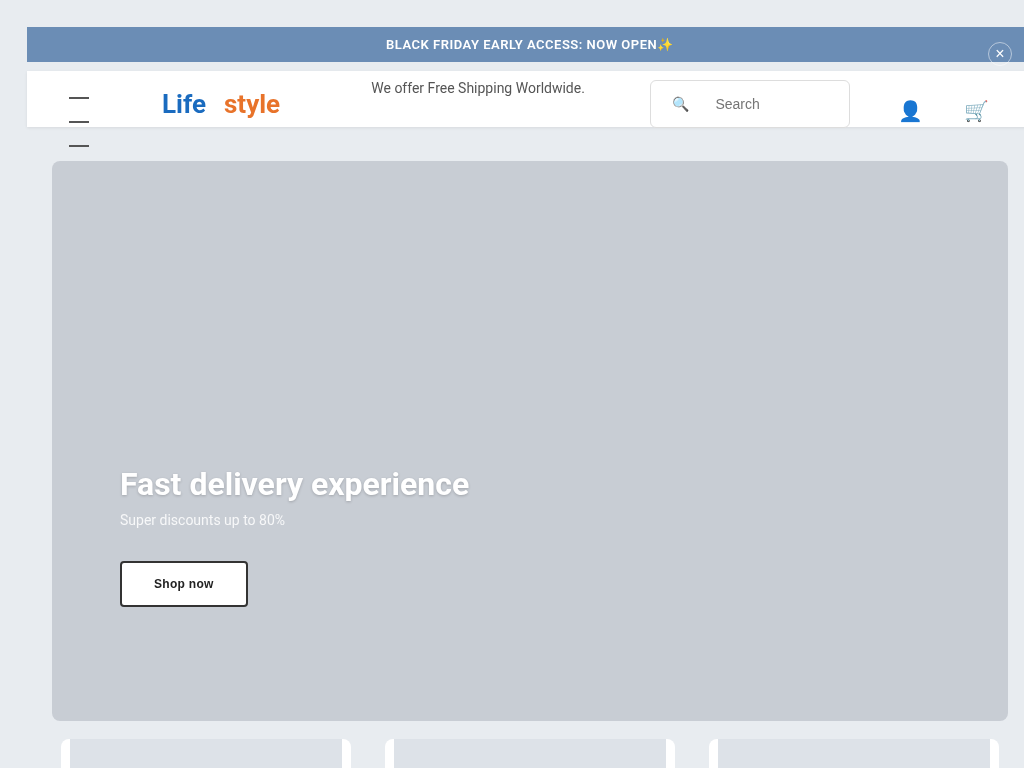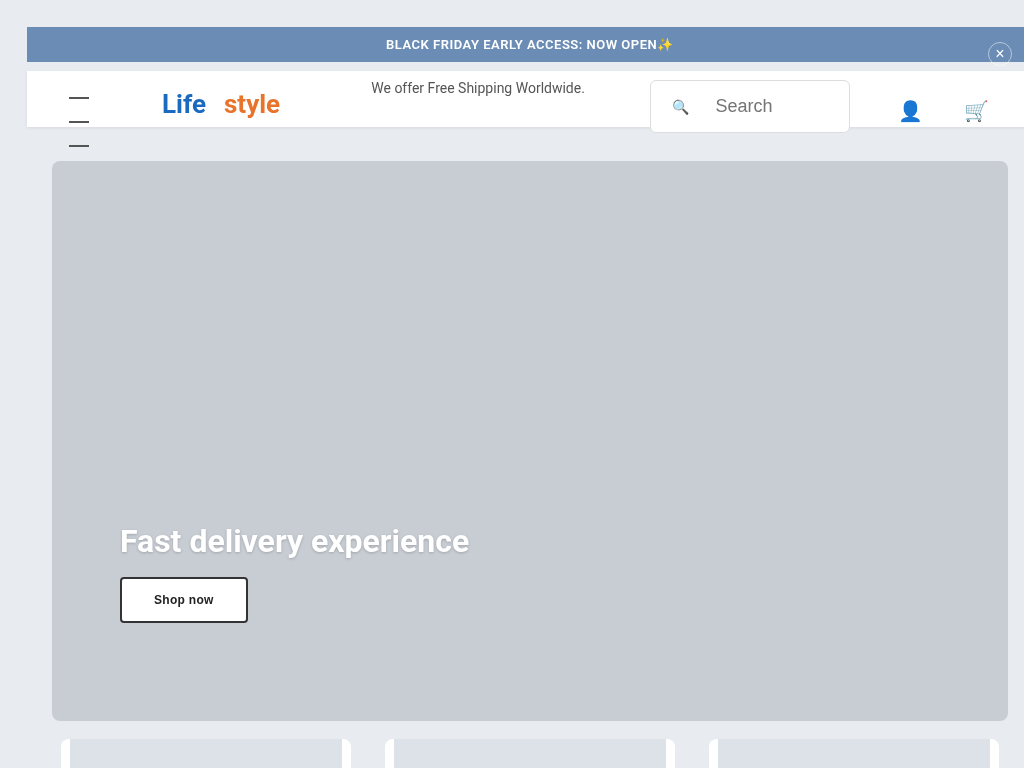--- a/index.html
+++ b/index.html
@@ -99,21 +99,21 @@
       width: 200px;
       background: white;
     }
     .search-icon {
       color: #888;
       font-size: 14px;
     }
     .search-input {
       border: none;
       outline: none;
-      font-size: 18px;
+      font-size: 14px;
       color: #888;
       width: 100%;
     }
 
     .header-actions {
       display: flex;
       gap: 4px;
     }
     .header-icon-btn {
       background: none;
@@ -139,21 +139,21 @@
     .hero-banner {
       background: #c8cdd4;
       border-radius: 8px;
       height: 560px;
       position: relative;
       overflow: hidden;
     }
 
     .hero-text {
       position: absolute;
-      bottom: 80px;
+      bottom: 96px;
       left: 50px;
     }
     .hero-title {
       font-size: 32px;
       font-weight: 700;
       color: white;
       margin-bottom: 8px;
       text-shadow: 0 1px 3px rgba(0,0,0,0.2);
     }
     .hero-subtitle {
@@ -232,20 +232,21 @@
       <span>🛒</span>
     </button>
   </div>
 </header>
 
 <div class="main-content">
 
   <div class="hero-banner">
     <div class="hero-text">
       <h1 class="hero-title">Fast delivery experience</h1>
+      <p class="hero-subtitle">Super discounts up to 80%</p>
       <button class="shop-now-btn">Shop now</button>
     </div>
   </div>
 
   <div class="product-previews">
     <div class="product-preview-card">
       <div class="product-preview-img"></div>
     </div>
     <div class="product-preview-card">
       <div class="product-preview-img"></div>

